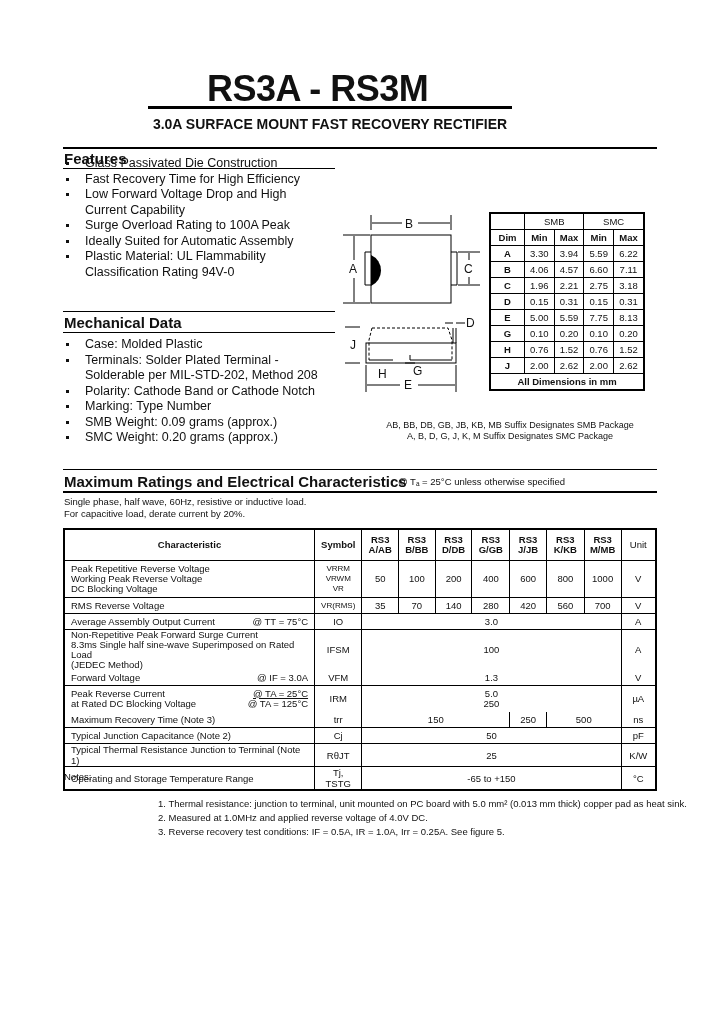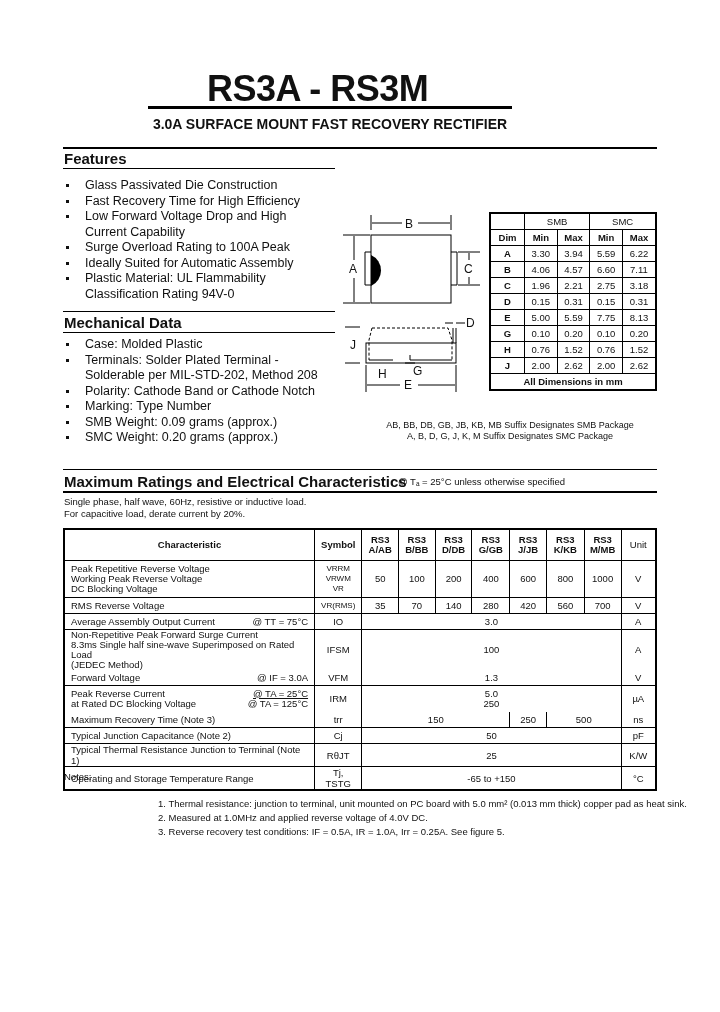--- a/index.html
+++ b/index.html
@@ -28,21 +28,21 @@
 </head>
 <body>
 
 <div class="abs title">RS3A - RS3M</div>
 <div class="abs title-rule"></div>
 <div class="abs subtitle">3.0A SURFACE MOUNT FAST RECOVERY RECTIFIER</div>
 
 <div class="abs sec-rule" style="left:63px;top:147px;width:594px;"></div>
 <div class="abs sec-head" style="left:64px;top:150px;">Features</div>
 <div class="abs sec-under" style="left:63px;top:168px;width:272px;"></div>
-<ul class="abs bullets" style="left:63px;top:178px;width:280px;">
+<ul class="abs bullets" style="left:63px;top:156px;width:280px;">
   <li>Glass Passivated Die Construction</li>
   <li>Fast Recovery Time for High Efficiency</li>
   <li style="padding-right:20px;">Low Forward Voltage Drop and High Current Capability</li>
   <li>Surge Overload Rating to 100A Peak</li>
   <li>Ideally Suited for Automatic Assembly</li>
   <li style="padding-right:30px;">Plastic Material: UL Flammability Classification Rating 94V-0</li>
 </ul>
 
 <div class="abs sec-under" style="left:63px;top:311px;width:272px;"></div>
 <div class="abs sec-head" style="left:64px;top:314px;">Mechanical Data</div>
@@ -108,21 +108,21 @@
     <text x="9" y="63">A</text>
     <text x="124" y="63">C</text>
     <text x="126" y="117">D</text>
     <text x="10" y="139">J</text>
     <text x="38" y="168">H</text>
     <text x="73" y="165">G</text>
     <text x="64" y="179">E</text>
   </g>
 </svg>
 
-<table class="abs dim" style="left:489px;top:212px;width:168px;">
+<table class="abs dim" style="left:489px;top:212px;width:156px;">
   <tbody>
       <tr>
     <td style="width:33px;"></td>
     <td colspan="2">SMB</td>
     <td colspan="2">SMC</td>
   </tr>
   <tr class="hdr">
     <td>Dim</td>
     <td>Min</td>
     <td>Max</td>

